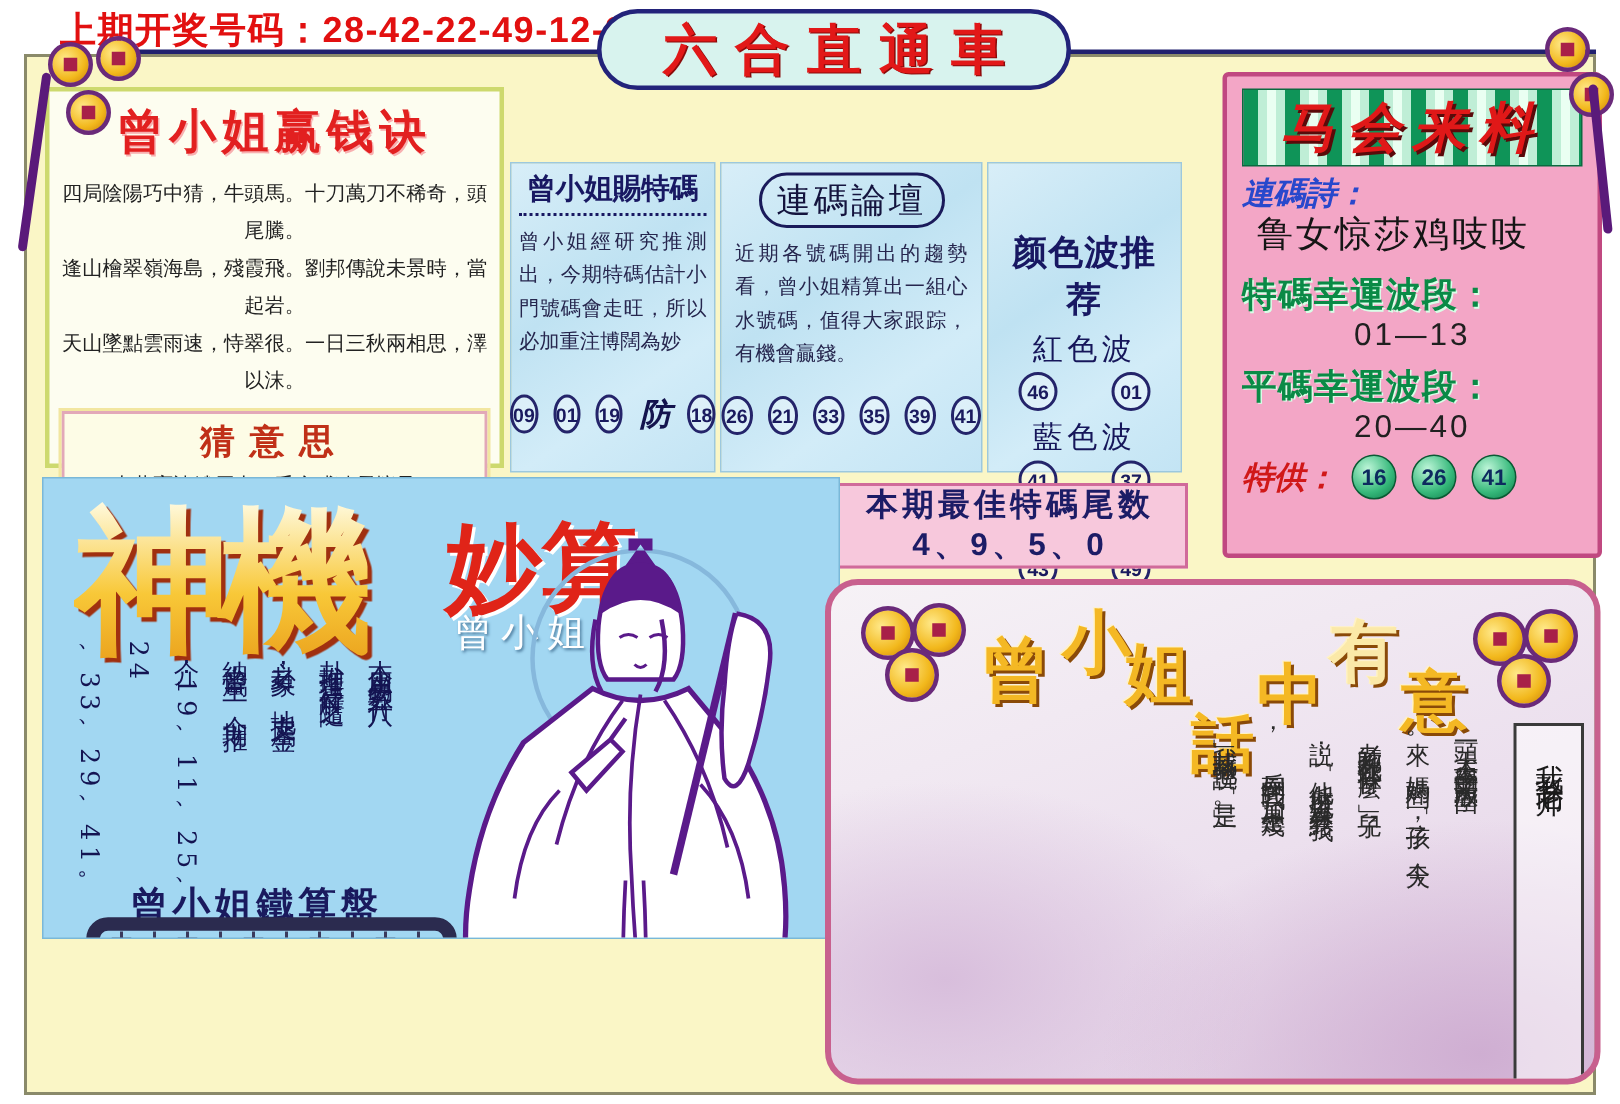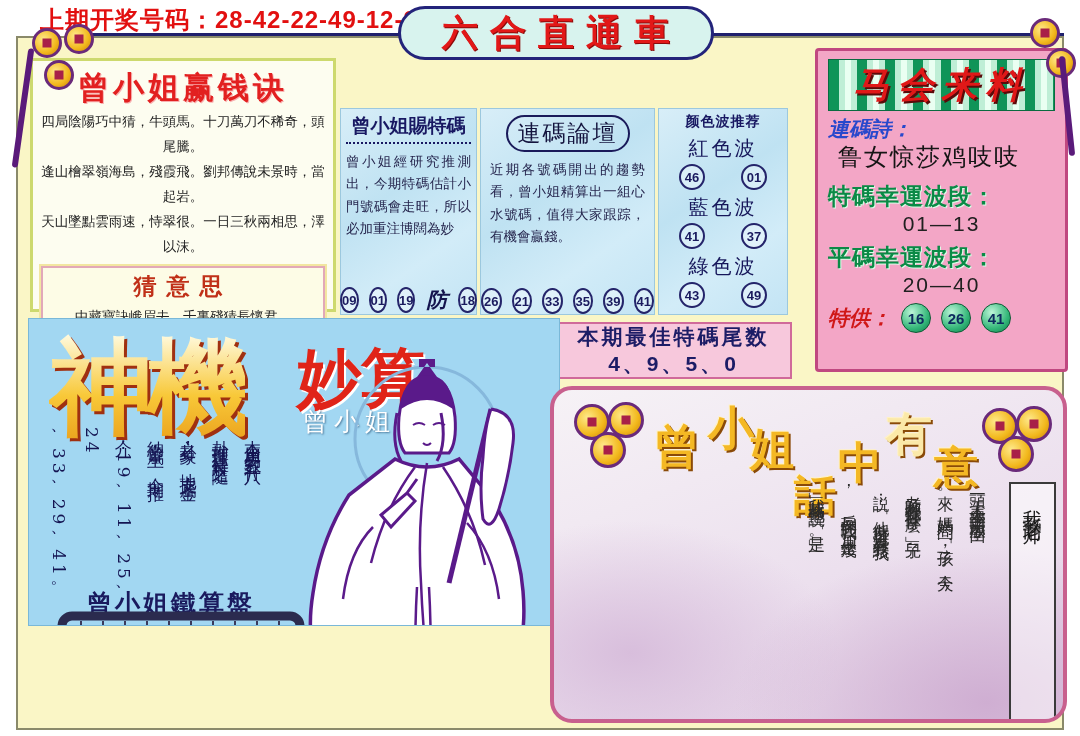--- a/index.html
+++ b/index.html
@@ -29,38 +29,38 @@
           border:3px solid #6a2a7a; }
   .coin::after { content:""; position:absolute; left:50%; top:50%; width:9px; height:9px;
                  transform:translate(-50%,-50%); background:#a82048; }
   .ribbon { position:absolute; width:6px; background:#5a1a7a; border-radius:3px; }
 
   
   .win-panel { left:30px; top:58px; width:306px; height:254px; background:#fdfdf0;
                border:3px solid #cdd96e; padding:6px 8px; }
   .win-title { color:#e22020; font-size:31px; font-weight:bold; text-align:center;
                letter-spacing:4px; text-shadow:1px 1px 0 #f8b0b0; }
-  .win-verse { color:#222; font-size:13.5px; line-height:1.85; text-align:center; }
+  .win-verse { margin-top:8px; color:#222; font-size:13.5px; line-height:1.85; text-align:center; }
   .guess-box { margin-top:7px; border:2px solid #e2a8b8; outline:2px solid #f2e6a0;
                background:#fdfce6; padding:3px 4px 6px; }
   .guess-title { color:#c03018; font-size:23px; font-weight:bold; text-align:center; letter-spacing:10px; }
   .guess-lines { color:#222; font-size:13.5px; line-height:1.8; text-align:center; margin-top:2px; }
 
   
   .media-banner { left:408px; top:62px; width:402px; height:43px; background:#1c1c66;
                   display:flex; align-items:center; justify-content:center; }
   .media-banner span { color:#ffffff; font-size:26px; font-style:italic; letter-spacing:4px;
                        font-family:"DejaVu Serif", serif; }
 
   
   .blue-panel { top:108px; height:207px; background:linear-gradient(145deg,#d8eef8 0%,#bfe2f2 40%,#d2ecf8 70%,#c3e4f4 100%);
                 border:1px solid #9cc8de; padding:4px 5px; }
   .bp-title { color:#181862; font-weight:bold; text-align:center; }
   .bp-body { color:#26264e; font-size:13.5px; line-height:1.65; margin-top:6px; text-align:justify; }
-  .num-row { position:absolute; bottom:0; left:0; width:100%; display:flex;
+  .num-row { position:absolute; bottom:24px; left:0; width:100%; display:flex;
              justify-content:center; align-items:center; gap:10px; }
   .ncirc { width:26px; height:26px; border:2px solid #24246a; border-radius:50%;
            display:flex; align-items:center; justify-content:center;
            color:#1a1a5e; font-size:13px; font-weight:bold; background:rgba(255,255,255,0.35); }
   .guard { color:#14144e; font-size:21px; font-weight:bold; font-style:italic; margin:0 1px; }
   .forum-title-box { display:inline-block; border:2px solid #1a1a5a; border-radius:20px;
                      padding:1px 10px; color:#14143e; font-size:23px; letter-spacing:2px; }
   .wave-label { color:#16165a; font-size:20px; text-align:center; letter-spacing:3px; }
   .wave-nums { display:flex; justify-content:center; gap:36px; margin:2px 0 4px; }
 
@@ -190,21 +190,21 @@
       <div class="ncirc">26</div>
       <div class="ncirc">21</div>
       <div class="ncirc">33</div>
       <div class="ncirc">35</div>
       <div class="ncirc">39</div>
       <div class="ncirc">41</div>
     </div>
   </div>
 
   <div class="abs blue-panel" style="left:658px; width:130px;">
-    <div class="bp-title" style="font-size:14px; letter-spacing:1px;">颜色波推荐</div>
+    <div class="bp-title" style="font-size:23px; letter-spacing:1px;margin-top:40px;">颜色波推荐</div>
     <div style="margin-top:4px;">
       <div class="wave-label serif">紅色波</div>
       <div class="wave-nums">
         <div class="ncirc">46</div>
         <div class="ncirc">01</div>
       </div>
       <div class="wave-label serif">藍色波</div>
       <div class="wave-nums">
         <div class="ncirc">41</div>
         <div class="ncirc">37</div>

